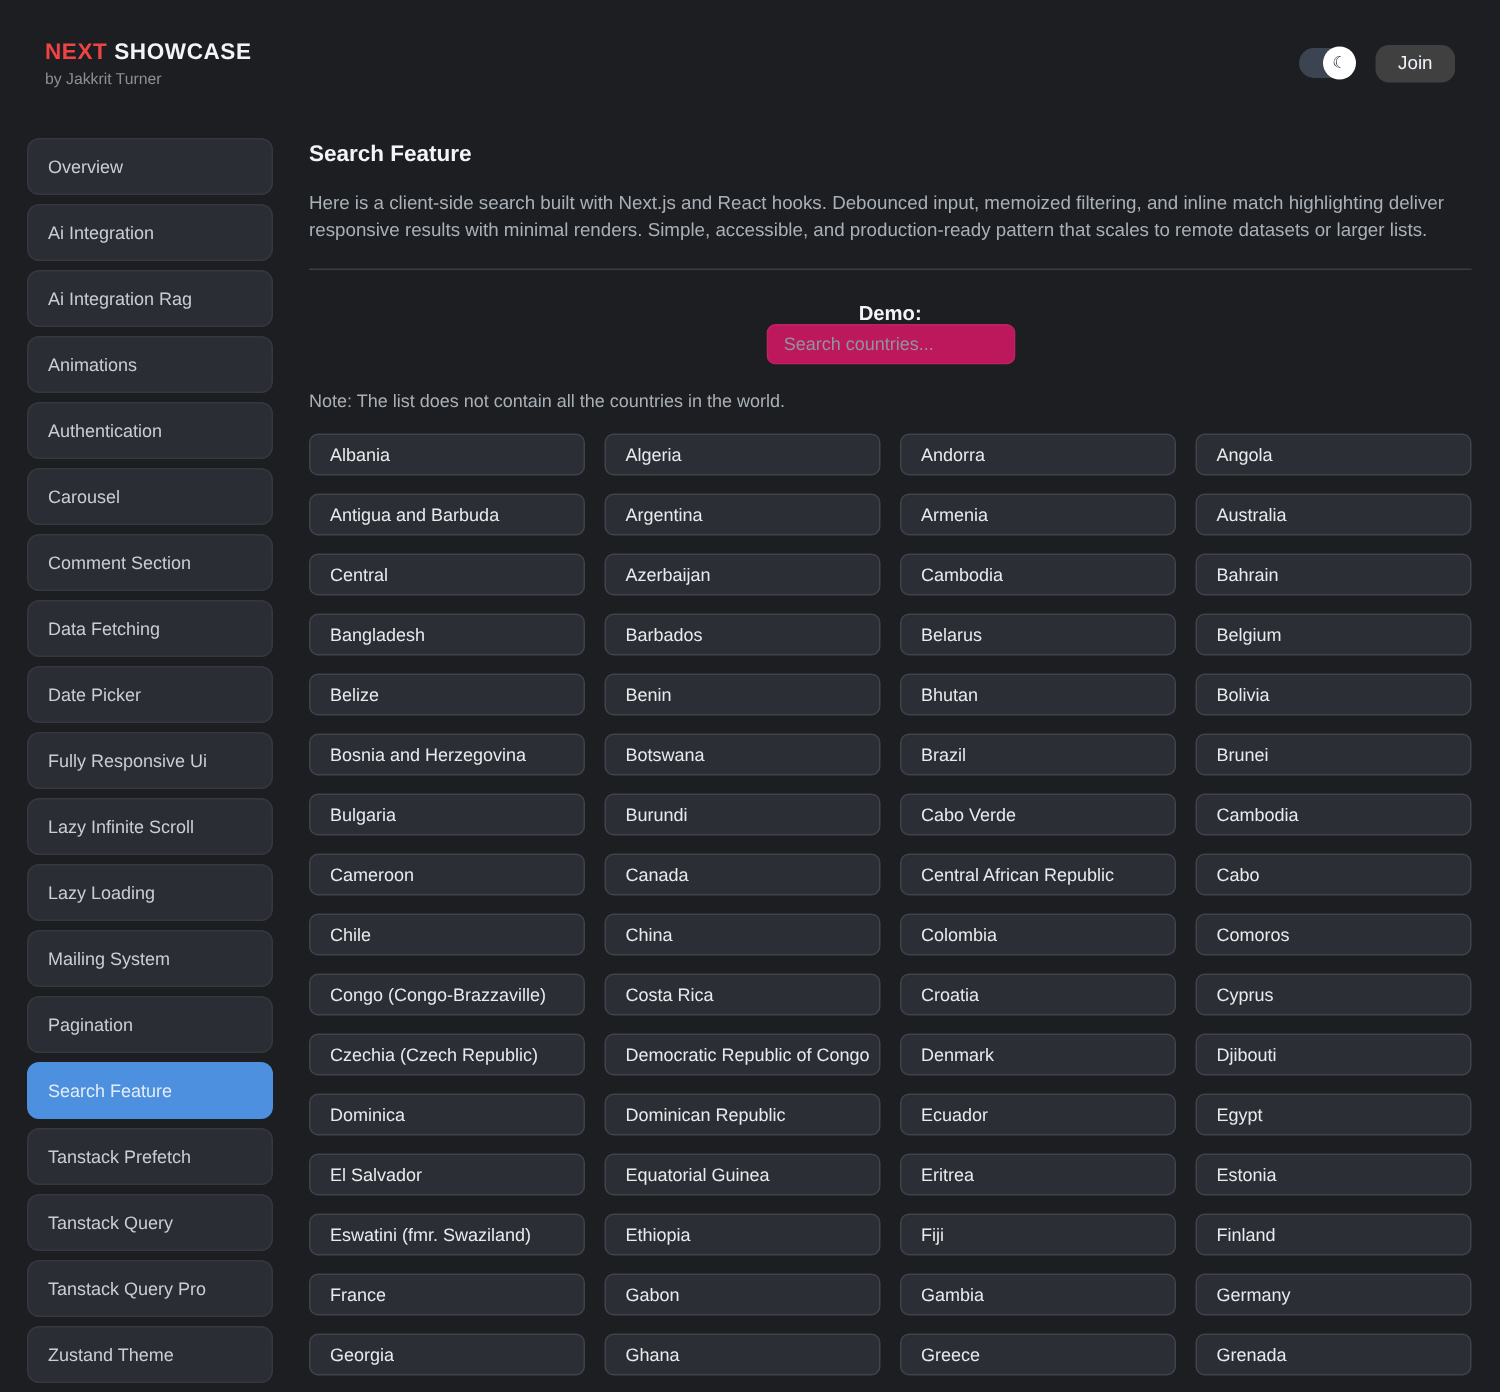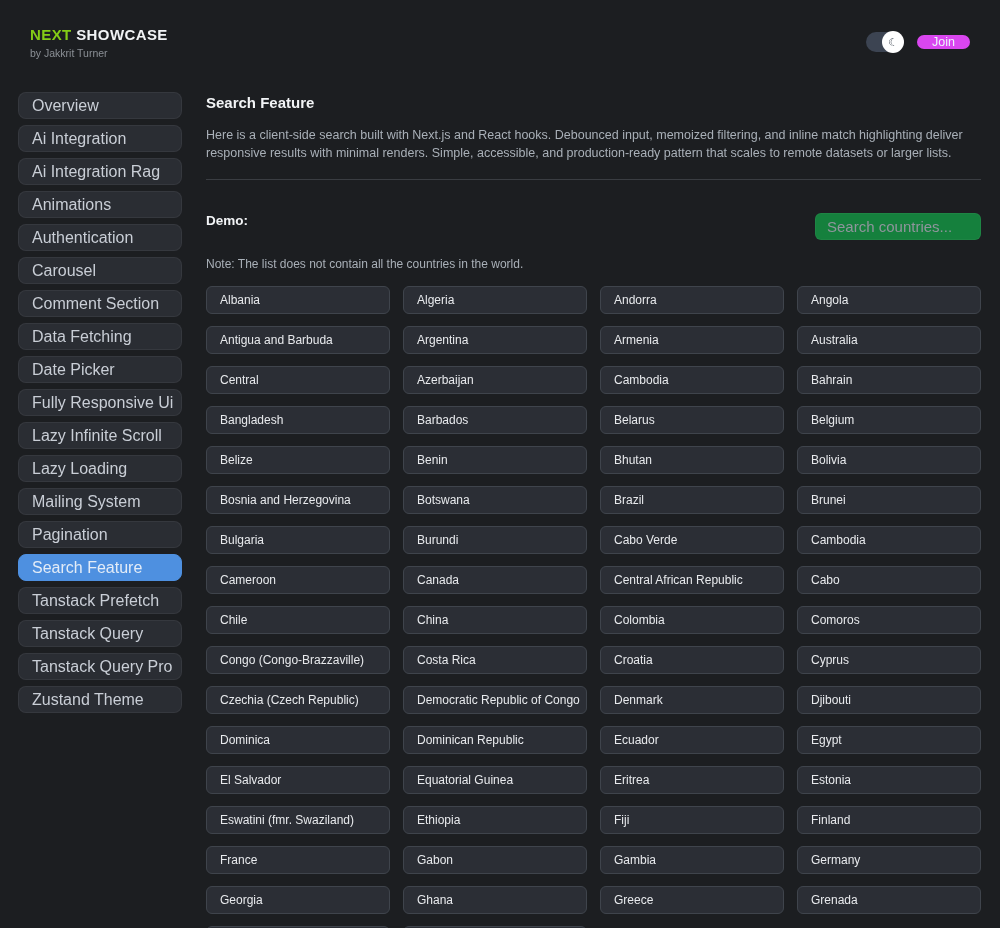--- a/index.html
+++ b/index.html
@@ -18,21 +18,21 @@
     align-items: center;
     padding: 18px 30px 12px 30px;
     height: 78px;
   }
   .brand-title {
     font-size: 15px;
     font-weight: bold;
     letter-spacing: 0.4px;
     color: #f2f4f6;
   }
-  .brand-title .brand-next { color: #84cc16; }
+  .brand-title .brand-next { color: #ef4444; }
   .brand-byline {
     font-size: 10.5px;
     color: #8b9096;
     margin-top: 4px;
   }
   .header-controls { display: flex; align-items: center; gap: 14px; }
   .theme-toggle {
     width: 37px; height: 20px;
     background: #3c4452;
     border-radius: 999px;
@@ -45,51 +45,51 @@
     right: -1px; top: -1px;
     width: 22px; height: 22px;
     background: #ffffff;
     border-radius: 50%;
     display: flex; align-items: center; justify-content: center;
     font-size: 11px;
     color: #2b3440;
     line-height: 1;
   }
   .join-btn {
-    background: #d946ef;
+    background: #404040;
     color: #eef4fb;
     border: none;
     border-radius: 9px;
-    height: 14px;
+    height: 25px;
     padding: 0 15px;
     font-size: 12.5px;
     font-family: inherit;
     cursor: pointer;
     text-align: center;
   }
 
   
   .app { display: flex; align-items: flex-start; }
 
   
   .sidebar {
     width: 182px;
     padding: 14px 0 0 18px;
     flex-shrink: 0;
   }
   .sidebar-item {
-    height: 27px;
+    height: 38px;
     margin-bottom: 6px;
     background: #2a2d33;
     border: 1px solid rgba(255,255,255,0.055);
     border-radius: 8px;
     display: flex;
     align-items: center;
     padding: 0 13px;
-    font-size: 16px;
+    font-size: 12px;
     color: #c9ced6;
     cursor: pointer;
     white-space: nowrap;
     overflow: hidden;
   }
   .sidebar-item.active {
     background: #4e90e0;
     border-color: #4e90e0;
     color: #e3ecf7;
   }
@@ -110,37 +110,39 @@
     font-size: 12.5px;
     line-height: 1.46;
     color: #a9b0b8;
   }
   .divider {
     border: none;
     border-top: 1px solid #3a3d42;
     margin: 16px 0 0 0;
   }
   .demo-row {
-    margin-top: 33px;
+    margin-top: 21px;
     display: flex;
     justify-content: space-between;
+    align-items: center;
+    flex-direction: column;
   }
   .demo-label {
     font-size: 13.5px;
     font-weight: bold;
     color: #f2f4f6;
   }
   .search-input {
     width: 166px;
     height: 27px;
-    background: #15803d;
+    background: #be185d;
     border: 1px solid rgba(255,255,255,0.04);
     border-radius: 6px;
     padding: 0 11px;
-    font-size: 15px;
+    font-size: 12px;
     font-family: inherit;
     color: #e8eaed;
     outline: none;
   }
   .search-input::placeholder { color: #8f959c; }
   .demo-note {
     margin-top: 17px;
     font-size: 12px;
     color: #a9b0b8;
   }

